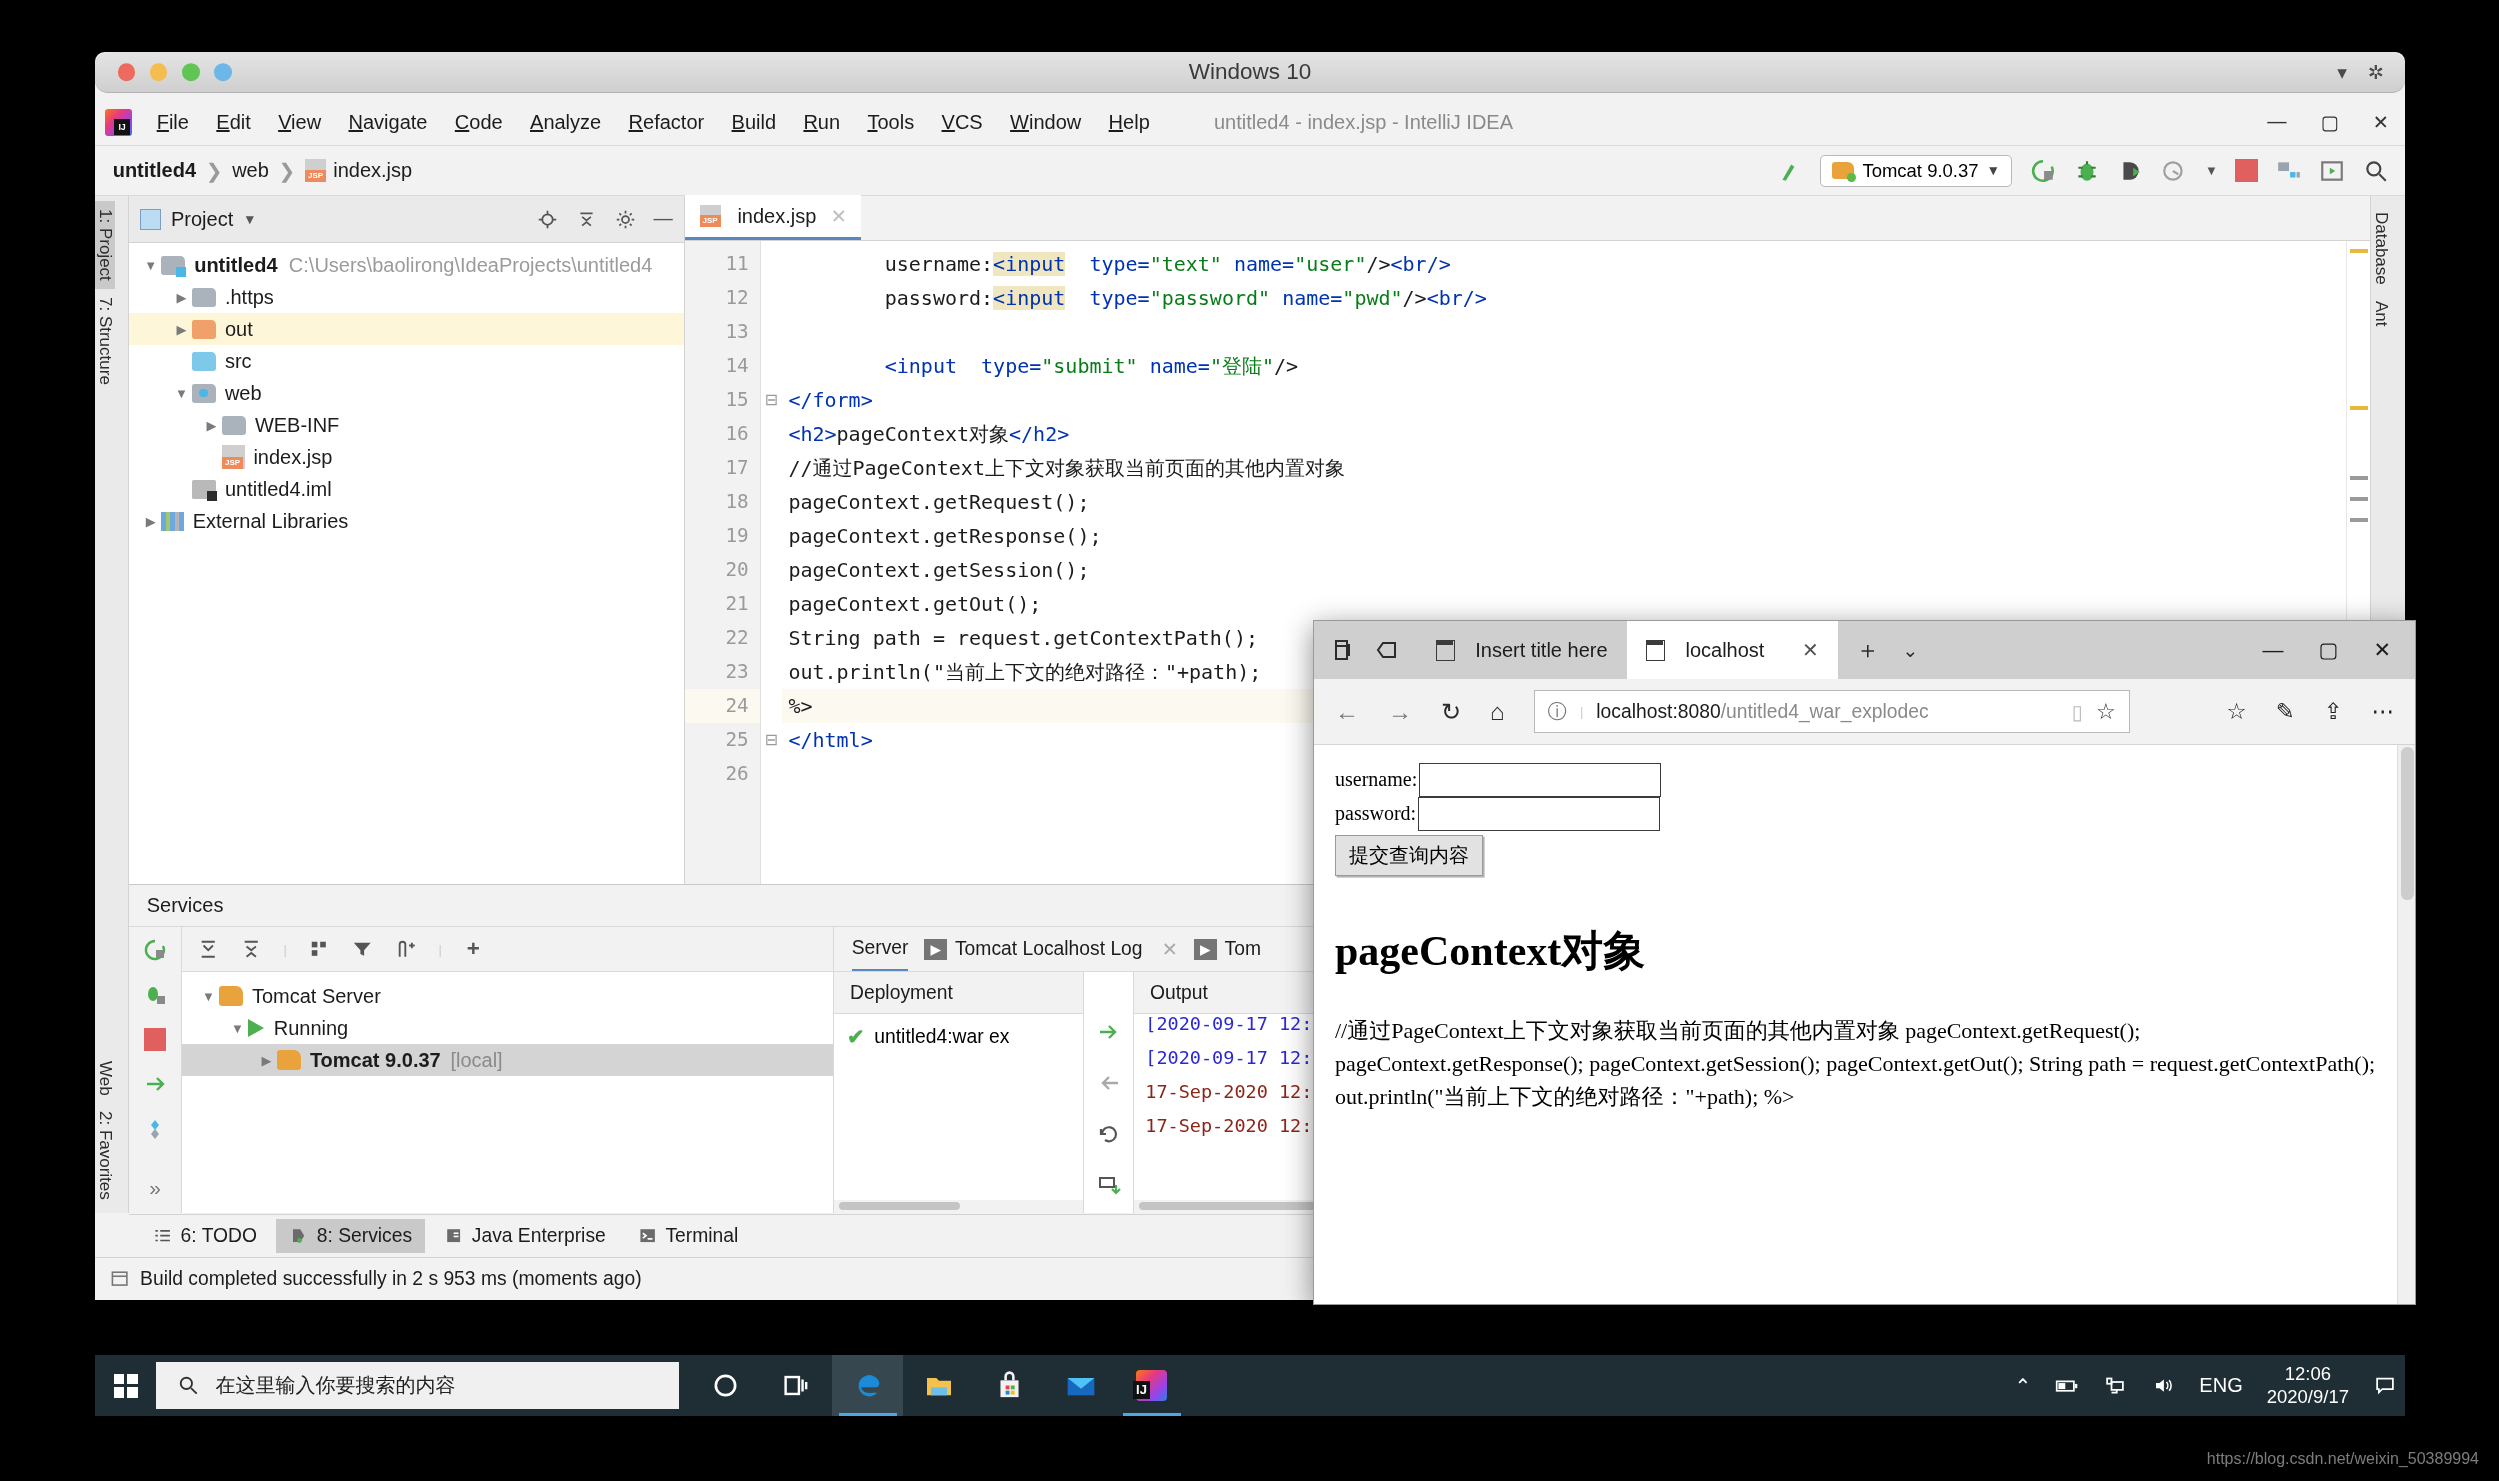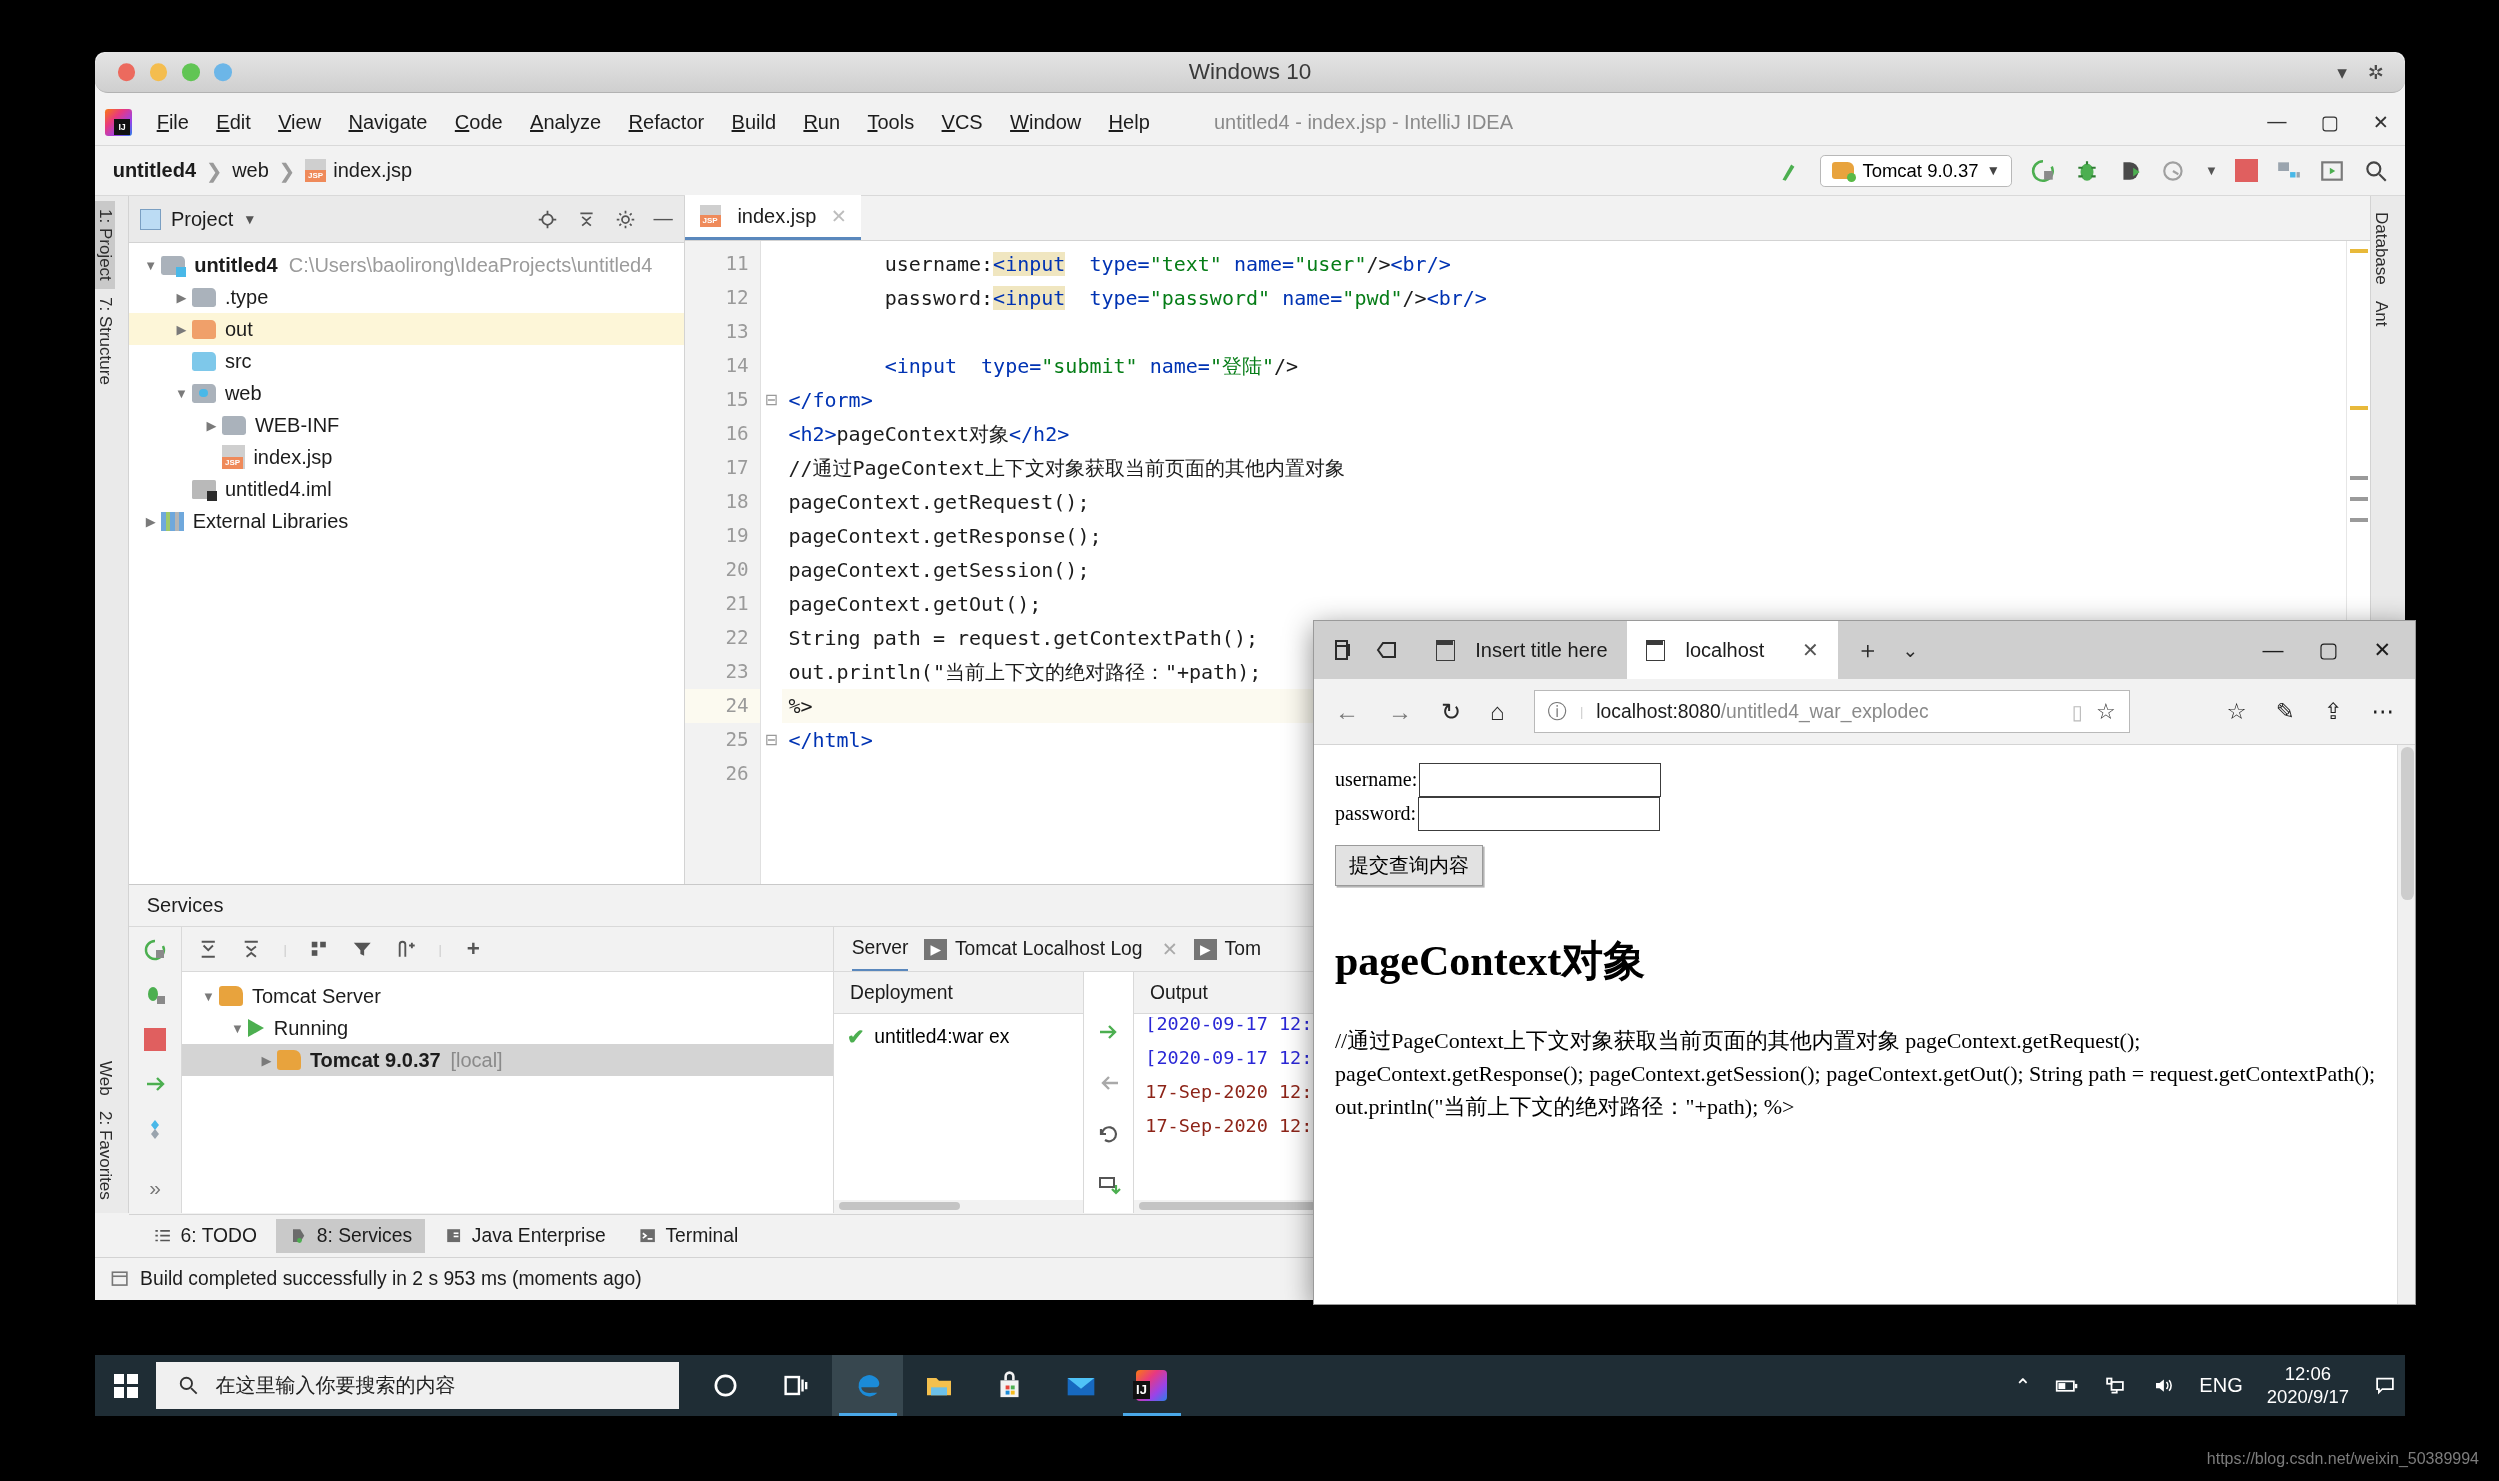--- a/index.html
+++ b/index.html
@@ -189,21 +189,21 @@
   .b-navic { font-size:24px; color:#777; }
   .b-navic.act { color:#2b2b2b; }
   .addrbox { flex:1; height:43px; background:#fff; border:0.8px solid #b9b9b9; display:flex; align-items:center; gap:13px; padding:0 13px; max-width:596px;}
   .addr-txt { font-size:19.3px; color:#1c1c1c; white-space:nowrap; overflow:hidden;}
   .addr-txt .dim { color:#8a8a8a; }
   .b-right { display:flex; align-items:center; gap:29px; font-size:22.5px; color:#1c1c1c; margin-left:auto;}
   .b-page { flex:1; background:#fff; padding:17.7px 21px; position:relative; overflow:hidden;
      font-family:"Liberation Serif", serif; color:#000;}
   .frow { display:flex; align-items:center; font-size:20px; }
   .finput { width:242px; height:34px; border:1.6px solid #3c3c3c; background:#fff; margin-left:1.6px;}
-  .fbtn { margin-top:14px; border:1.6px solid #9a9a9a; background:#e2e2e2; font-size:20px; padding:6.4px 13px;
+  .fbtn { margin-top:4px; border:1.6px solid #9a9a9a; background:#e2e2e2; font-size:20px; padding:6.4px 13px;
      font-family:"Liberation Sans", sans-serif; box-shadow: 1.6px 1.6px 0 #b4b4b4;}
   .ph2 { font-size:42px; font-weight:bold; margin:47px 0 35px 0; }
   .pbody { font-size:22px; line-height:1.5; }
   .b-vscroll { position:absolute; right:0; top:0; width:17.7px; bottom:0; background:#f0f0f0; border-left:0.8px solid #ddd;}
   .b-vscroll i { position:absolute; left:2.4px; top:1.6px; width:13px; height:153px; background:#cdcdcd; border-radius:6.4px;}
 
   
   .taskbar { position:absolute; left:95px; bottom:66px; width:2310px; height:61px; background:#1f2d35; display:flex; align-items:center;}
   .winlogo { width:61px; height:61px; display:flex; align-items:center; justify-content:center;}
   .wl { width:24px;height:24px; display:grid; grid-template-columns:1fr 1fr; grid-template-rows:1fr 1fr; gap:2.4px;}
@@ -355,21 +355,21 @@
             <div class="trow" style="padding-left:11.3px">
               <span class="arrow">▼</span>
               <span class="folder f-mod"></span>
               <span class="tbold">untitled4</span>
               <span class="tpath">C:\Users\baolirong\IdeaProjects\untitled4</span>
             </div>
 
             <div class="trow" style="padding-left:42px">
               <span class="arrow">▶</span>
               <span class="folder f-gray"></span>
-              <span>.type</span>
+              <span>.https</span>
             </div>
 
             <div class="trow hl" style="padding-left:42px">
               <span class="arrow">▶</span>
               <span class="folder f-orange"></span>
               <span>out</span>
             </div>
 
             <div class="trow" style="padding-left:42px">
               <span class="arrow"></span>

